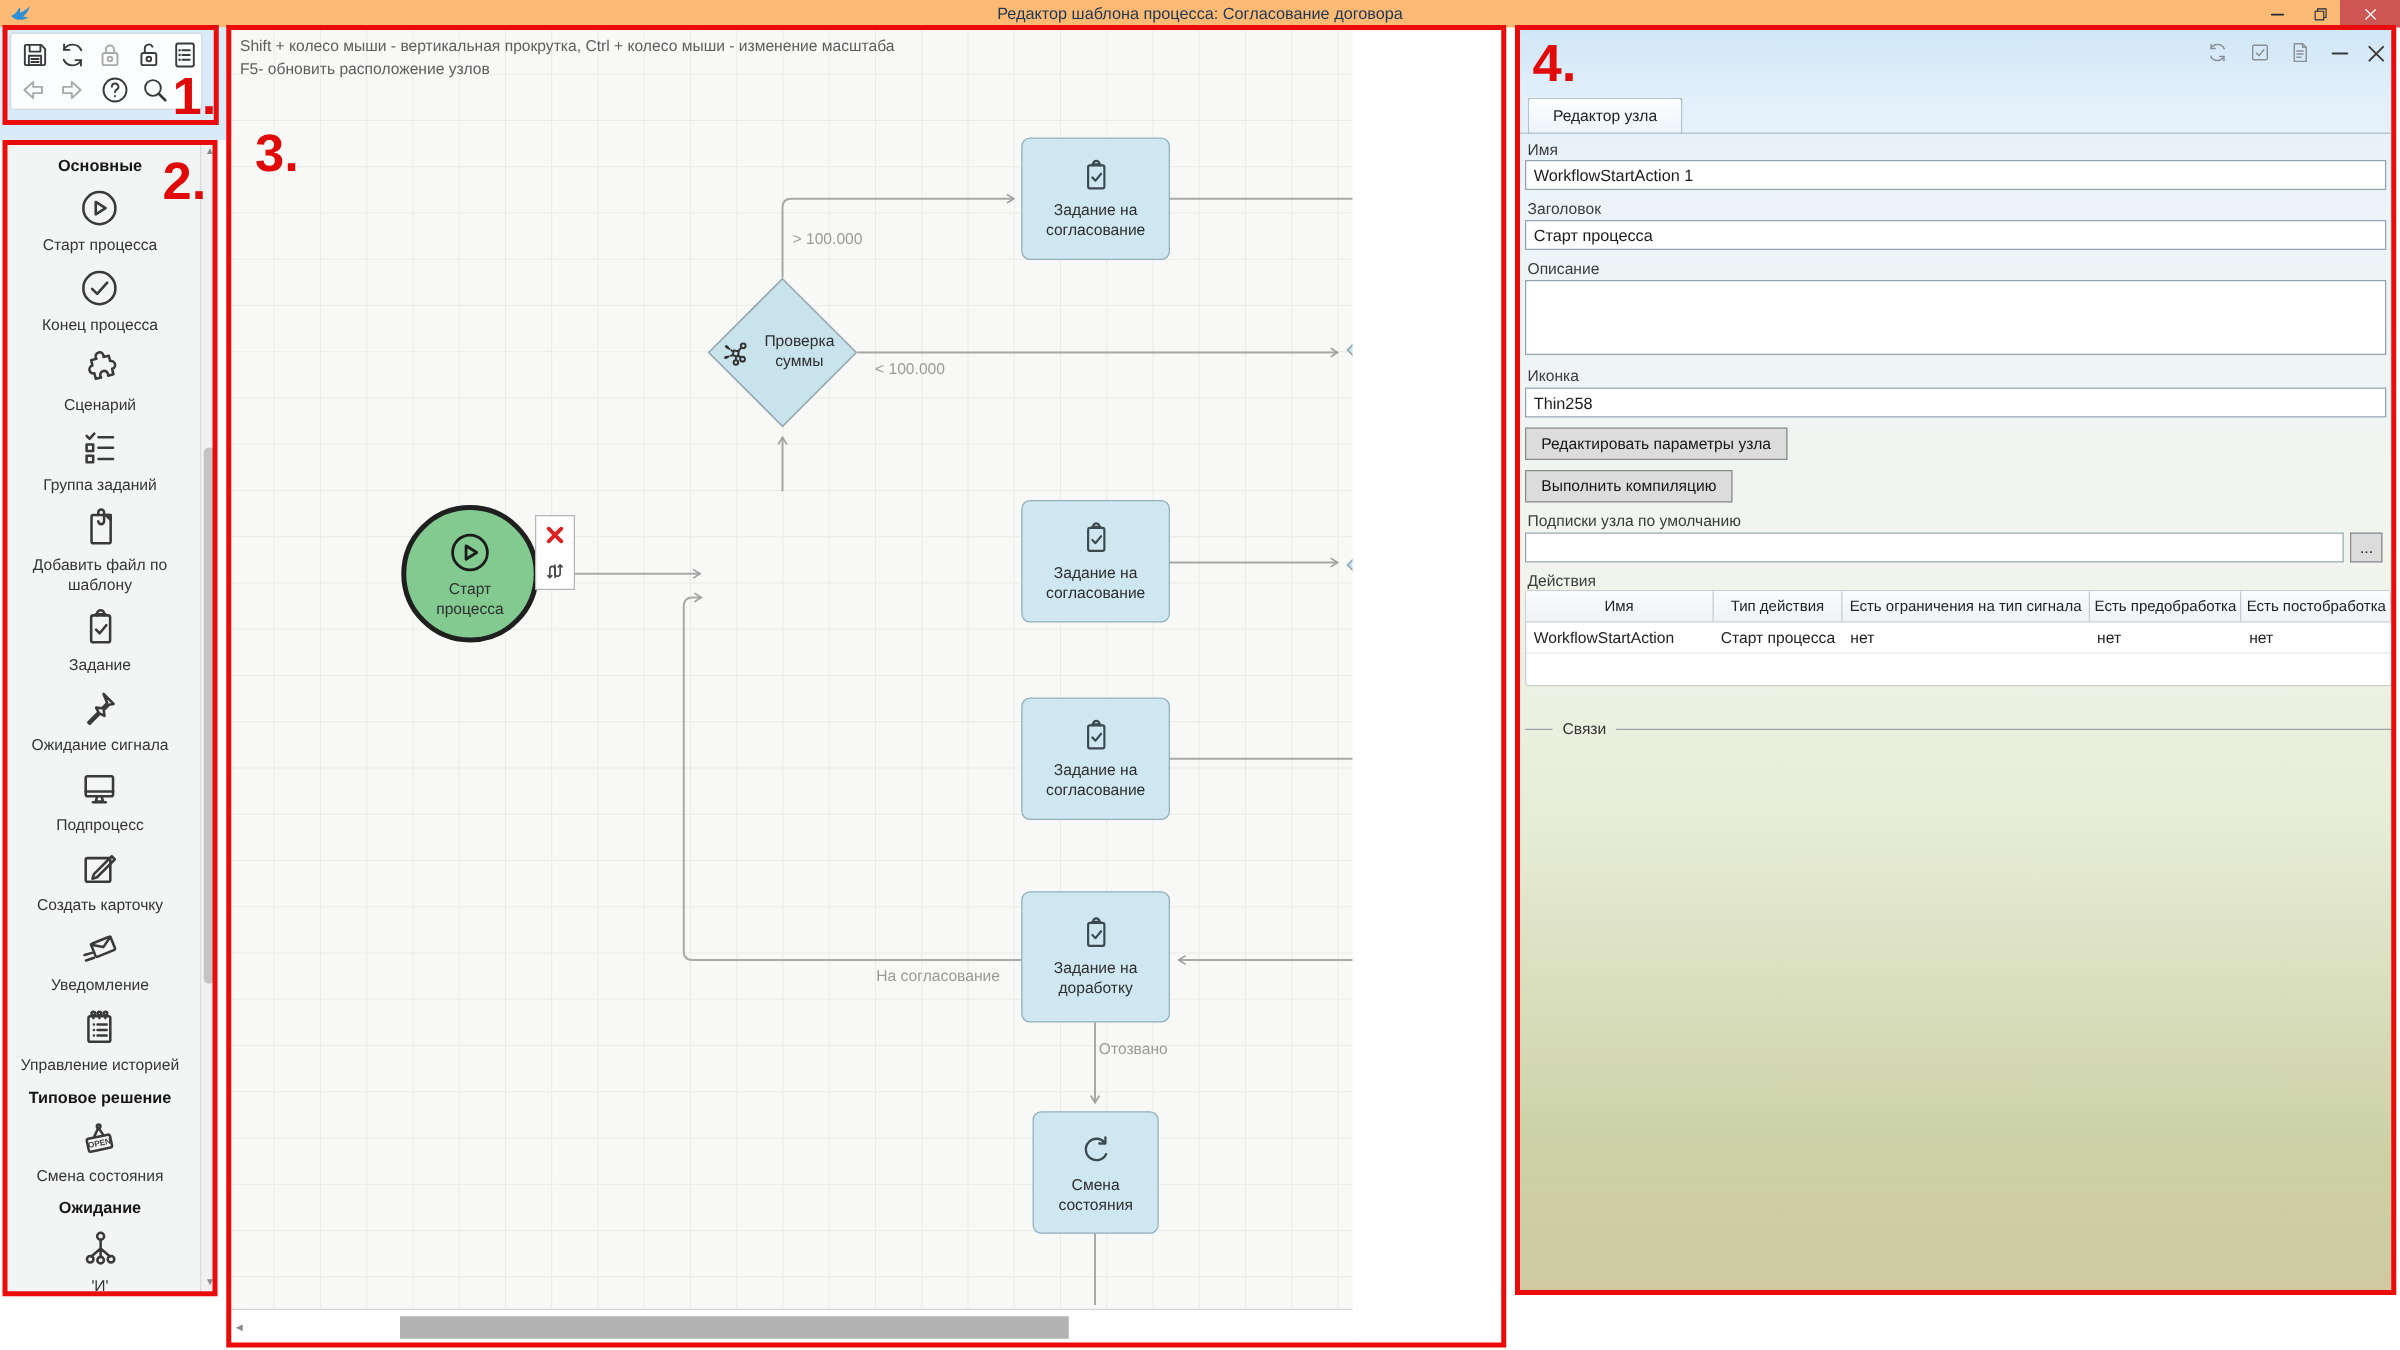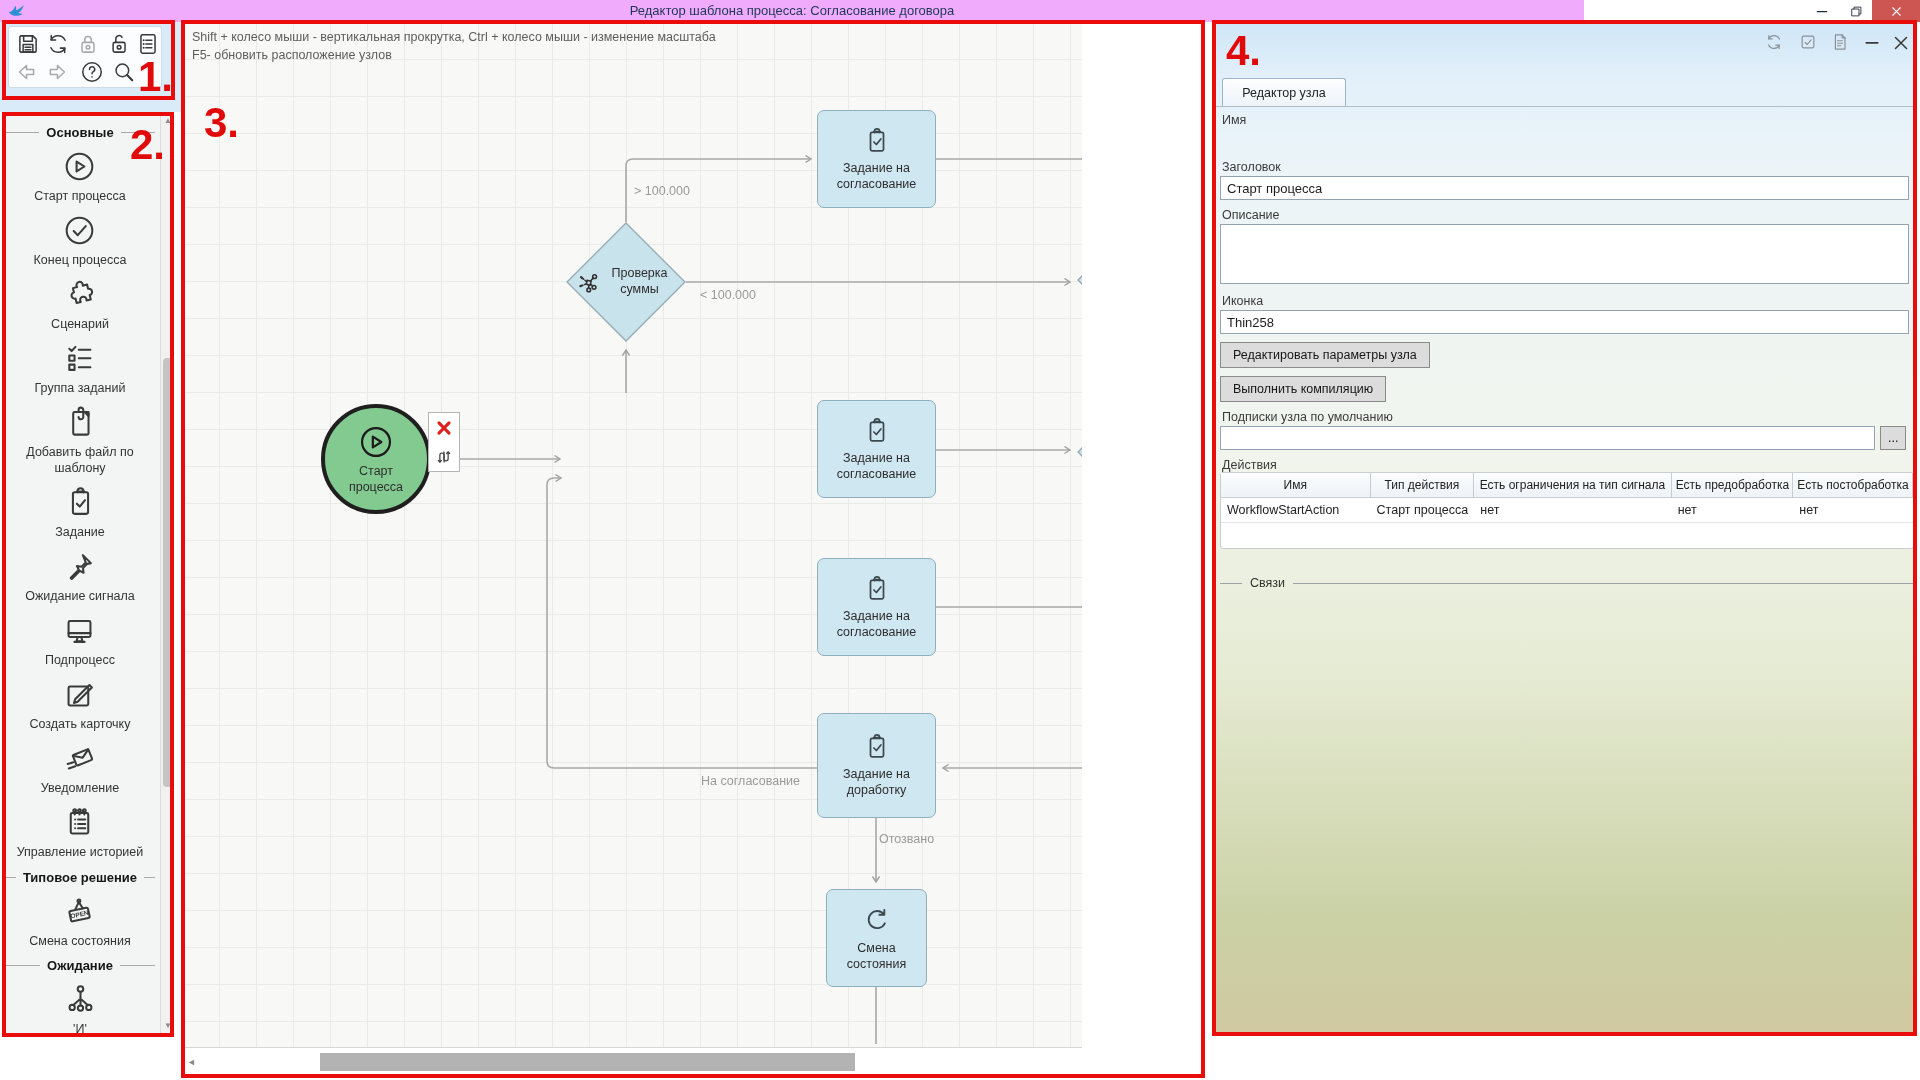--- a/index.html
+++ b/index.html
@@ -1,35 +1,35 @@
 <!DOCTYPE html>
 <html><head>
 <meta charset="utf-8">
 <style>
   html,body{margin:0;padding:0;background:#fff;font-family:"Liberation Sans",sans-serif;}
   #stage{position:relative;width:1920px;height:1080px;overflow:hidden;background:#fff;}
   .abs{position:absolute;}
   svg.ic{display:block;fill:none;stroke:currentColor;stroke-width:1.4;stroke-linecap:round;stroke-linejoin:round;}
 
   
-  #titlebar{left:0;top:0;width:1584px;height:22px;background:#f0abfc;text-decoration:underline;}
+  #titlebar{left:0;top:0;width:1920px;height:22px;background:#fdba74;text-decoration:underline;}
   #title-text{width:100%;text-align:center;line-height:22px;font-size:13px;color:#1c3854;}
   .wbtn{top:0;height:22px;display:flex;align-items:center;justify-content:center;color:#1d2c3a;}
   #close-btn{left:1872px;width:48px;background:#cd5552;color:#fff;}
 
   
   #left-strip{left:0;top:22px;width:181px;height:90px;background:#d9ebf9;}
   #toolbar{left:8px;top:26px;width:152px;height:60px;background:#fbfdfe;border:1px solid #cdd9e3;border-radius:3px;}
   .tbi{width:26px;height:26px;color:#3a3a3a;}
   .tbi.dim{color:#a9a9a9;}
 
   
   #sidebar{left:2px;top:112px;width:172px;height:925px;background:#f3f5f4;overflow:hidden;}
   #sidebar-items{position:absolute;left:0;top:0;width:156px;height:925px;display:flex;flex-direction:column;align-items:center;padding-top:4px;box-sizing:border-box;overflow:hidden;}
-  .sb-group{display:flex;align-items:center;width:96%;margin:9px 0 1px;}
+  .sb-group{display:flex;align-items:center;width:96%;margin:9px 0 1px;flex-direction:column;}
   .sb-group .ln{flex:1;height:1px;background:#a9a9a9;}
   .sb-group .gl{margin:0 7px;font-size:13px;font-weight:bold;color:#161616;white-space:nowrap;}
   .sb-item{margin-top:8px;display:flex;flex-direction:column;align-items:center;cursor:default;}
   .sb-ic{width:35px;height:35px;color:#3a3a3a;}
   .sb-lb{margin-top:4px;font-size:12.5px;color:#343434;text-align:center;max-width:142px;line-height:1.35;}
   #sb-scroll{left:158px;top:0;width:14px;height:925px;background:#f1f1f1;border-left:1px solid #dcdcdc;}
   #sb-thumb{left:2px;top:246px;width:9px;height:429px;background:#c4c4c4;border-radius:4px;}
   .sb-arrow{left:3px;font-size:8px;color:#8a8a8a;line-height:8px;}
 
   
@@ -549,20 +549,21 @@
     <svg class="abs ic pnl-ic dark" style="left:678px;top:12px;width:22px;height:22px">
         <use href="#i-close"></use>
       </svg>
 
     <div class="abs" id="panel-tab">
         <span>Редактор узла</span>
       </div>
     <div class="abs" id="panel-card-line"></div>
 
     <div class="abs flbl" style="left:10px;top:93px">Имя</div>
+    <input class="tin" style="left: 8px; top: 108px; width: 689px;" value="WorkflowStartAction 1">
 
     <div class="abs flbl" style="left:10px;top:140px">Заголовок</div>
     <input class="tin" style="left: 8px; top: 156px; width: 689px;" value="Старт процесса">
 
     <div class="abs flbl" style="left:10px;top:188px">Описание</div>
     <textarea class="tin" style="left: 8px; top: 204px; width: 689px; height: 60px; resize: none;"></textarea>
 
     <div class="abs flbl" style="left:10px;top:274px">Иконка</div>
     <input class="tin" style="left: 8px; top: 290px; width: 689px;" value="Thin258">
 

